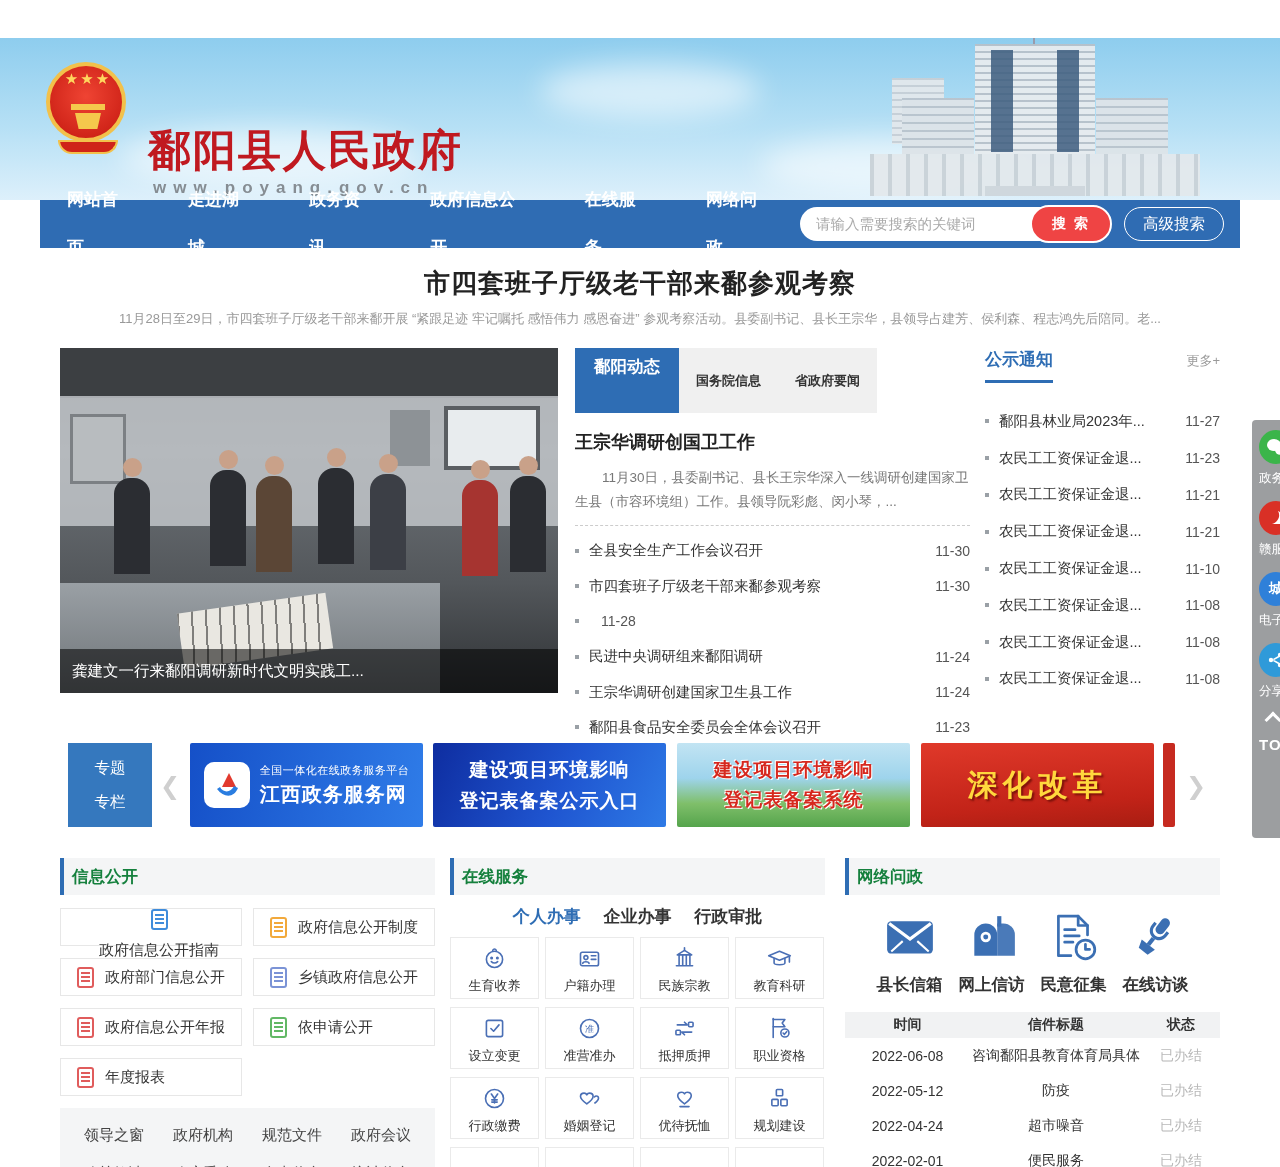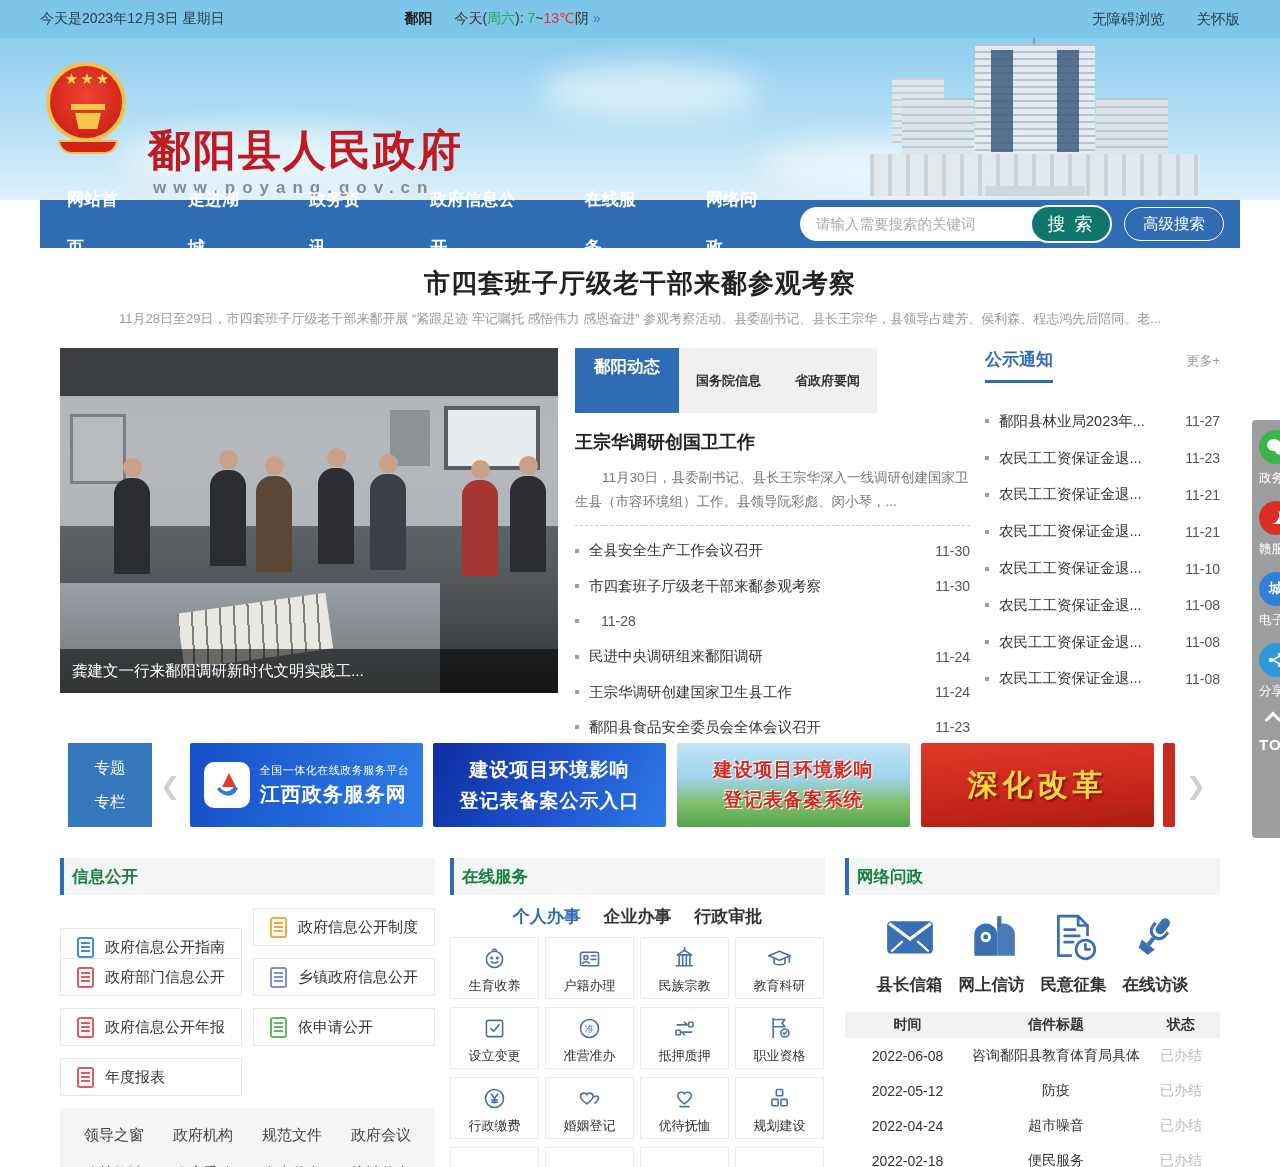--- a/index.html
+++ b/index.html
@@ -42,21 +42,21 @@
   .b-steps { position:absolute; left:115px; bottom:0; width:100px; height:10px; background:#cfd7dc; }
   .b-far { position:absolute; left:22px; bottom:52px; width:52px; height:66px; background:#e2e8ec; background-image:repeating-linear-gradient(to bottom,rgba(120,135,150,.25) 0 2px,transparent 2px 7px); }
 
   
   .navbar { position:absolute; left:40px; top:200px; width:1200px; height:48px; background:#2f6cb3; display:flex; align-items:center; }
   .nav-item { color:#fff; font-size:17px; font-weight:bold; padding:0 27px; line-height:48px; }
   .search-group { margin-left:auto; margin-right:16px; display:flex; align-items:center; gap:14px; }
   .search-wrap { position:relative; width:310px; height:34px; background:#fff; border-radius:17px; }
   .search-wrap input { position:absolute; inset:0; border:none; outline:none; background:transparent; border-radius:17px; padding:0 92px 0 16px; font-size:14.5px; color:#555; font-family:inherit; }
   .search-wrap input::placeholder { color:#aaa; }
-  .search-btn { position:absolute; right:-2px; top:-2px; width:82px; height:38px; border-radius:19px; background:#0f766e; border:2px solid #fff; color:#fff; font-size:18px; font-weight:normal; letter-spacing:2px; display:flex; align-items:center; justify-content:center; }
+  .search-btn { position:absolute; right:-2px; top:-2px; width:82px; height:38px; border-radius:19px; background:#ef4444; border:2px solid #fff; color:#fff; font-size:14px; font-weight:bold; letter-spacing:2px; display:flex; align-items:center; justify-content:center; }
   .adv-btn { width:100px; height:34px; border:1px solid #fff; border-radius:17px; color:#fff; font-size:15.5px; display:flex; align-items:center; justify-content:center; }
 
   
   .headline-title { position:absolute; left:0; top:266px; width:1280px; text-align:center; font-size:26px; font-weight:bold; color:#222; letter-spacing:1px; }
   .headline-summary { position:absolute; left:40px; top:310px; width:1200px; text-align:center; font-size:13px; color:#999; white-space:nowrap; overflow:hidden; }
 
   
   .carousel { position:absolute; left:60px; top:348px; width:498px; height:345px; overflow:hidden; background:linear-gradient(180deg,#585c60 0%,#6e7378 30%,#53575b 68%,#2f3235 100%); }
   .ph-wall { position:absolute; left:0; top:48px; width:498px; height:130px; background:#c7cbce; opacity:.8; }
   .ph-beam { position:absolute; left:0; top:0; width:498px; height:50px; background:#3c3f42; }
@@ -156,30 +156,20 @@
   .fb-circle { width:34px; height:34px; border-radius:50%; display:flex; align-items:center; justify-content:center; color:#fff; font-size:14px; font-weight:bold; }
   .fb-label { color:#fff; font-size:12.5px; white-space:nowrap; }
   .fb-top { color:#fff; font-size:15px; font-weight:bold; letter-spacing:1px; margin-top:4px; }
   .fb-chev { width:12px; height:12px; border-left:3px solid #fff; border-top:3px solid #fff; transform:rotate(45deg); margin-left:8px; }
 </style>
 </head>
 <body>
 
 <div class="page">
 
-  <div class="topbar">
-    <span class="date">今天是2023年12月3日  星期日</span>
-    <span class="city">鄱阳</span>
-    <span class="wx">
-      <span>今天(</span><span class="green">周六</span><span>): </span><span class="green">7</span><span>~</span><span class="red">13℃</span><span>阴</span><span class="warrow">»</span>
-    </span>
-    <span class="spacer"></span>
-    <a class="toplink">无障碍浏览</a>
-    <a class="toplink">关怀版</a>
-  </div>
 
   <div class="header">
     <div class="cloud" style="left:540px;top:26px;width:220px;height:54px;"></div>
     <div class="cloud" style="left:120px;top:90px;width:300px;height:60px;"></div>
     <div class="cloud" style="left:760px;top:100px;width:260px;height:56px;"></div>
 
     <div class="emblem">
       <div class="emblem-circle"></div>
       <div class="emblem-stars">★★★</div>
       <div class="emblem-gate"></div>
@@ -364,21 +354,21 @@
     <span class="l">建设项目环境影响</span>
     <span class="l">登记表备案系统</span>
   </a>
   <a class="banner banner4">
     <span class="l">深化改革</span>
   </a>
   <div class="banner banner5"></div>
   <a class="b-arrow" style="left:1186px;">❯</a>
 
   <div class="sec-hd" style="left:60px;"><span>信息公开</span></div>
-  <a class="info-box" style="left:60px;top:928px;">
+  <a class="info-box" style="left:60px;top:908px;flex-direction:column;">
       <span class="doc-icon ic-blue"></span>
       <span>政府信息公开指南</span>
     </a>
   <a class="info-box" style="left:253px;top:908px;">
       <span class="doc-icon ic-yellow"></span>
       <span>政府信息公开制度</span>
     </a>
   <a class="info-box" style="left:60px;top:958px;">
       <span class="doc-icon ic-red"></span>
       <span>政府部门信息公开</span>
@@ -606,21 +596,21 @@
       <span class="ct-c1">2022-05-12</span>
       <span class="ct-c2">防疫</span>
       <span class="ct-c3">已办结</span>
       </a>
     <a class="ct-row">
       <span class="ct-c1">2022-04-24</span>
       <span class="ct-c2">超市噪音</span>
       <span class="ct-c3">已办结</span>
       </a>
     <a class="ct-row">
-      <span class="ct-c1">2022-02-18</span>
+      <span class="ct-c1">2022-02-01</span>
       <span class="ct-c2">便民服务</span>
       <span class="ct-c3">已办结</span>
       </a>
   </div>
 
   <div class="floatbar">
     <a class="fb-item">
       <span class="fb-circle" style="background:#3bb54a;">
         <svg width="22" height="20" viewBox="0 0 22 20">
             <ellipse cx="9" cy="8" rx="7" ry="6" fill="#fff"></ellipse>

